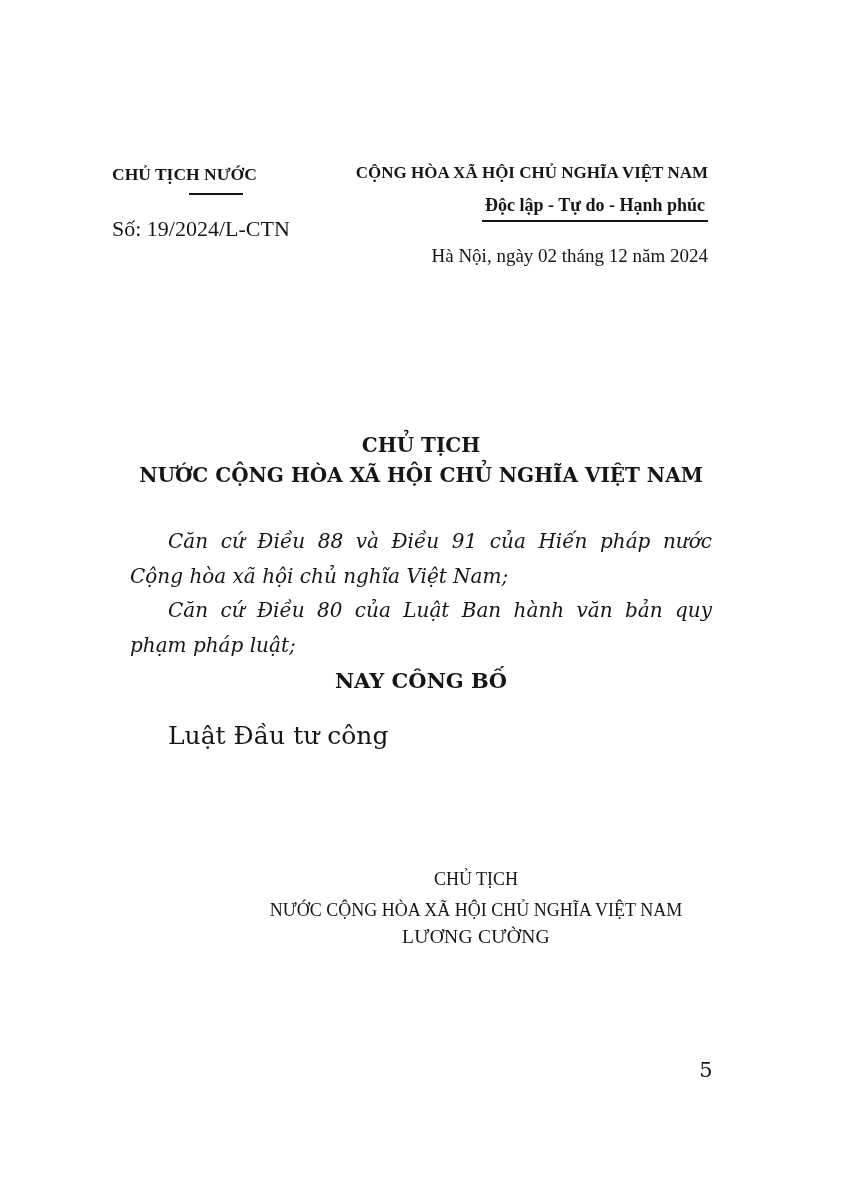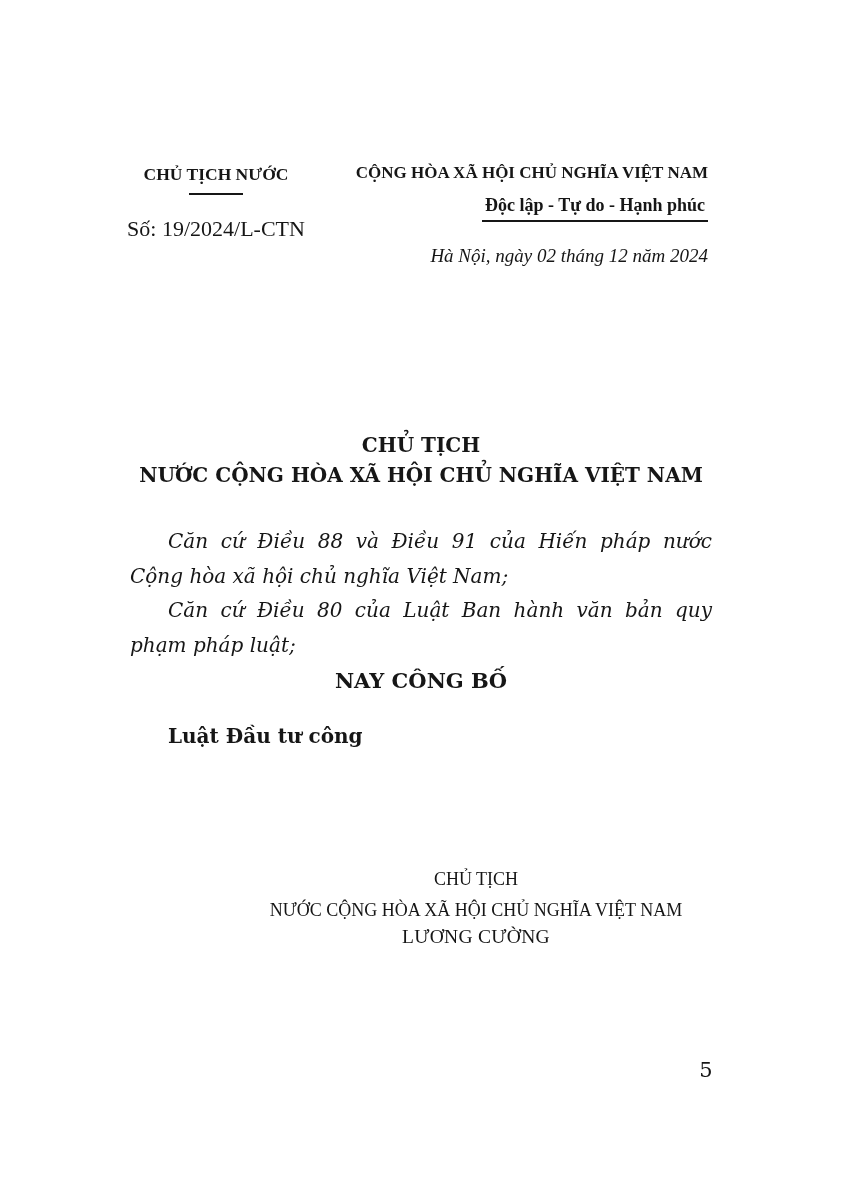--- a/index.html
+++ b/index.html
@@ -17,21 +17,20 @@
     font-family: "Liberation Serif", serif;
     overflow: hidden;
   }
 
   
   .hdr-left {
     position: absolute;
     left: 112px;
     top: 164px;
     width: 208px;
-    text-align: center;
   }
   .hdr-left .authority {
     font-weight: bold;
     font-size: 17.5px;
     line-height: 20px;
     white-space: nowrap;
   }
   .hdr-left .rule {
     width: 54px;
     height: 2px;
@@ -61,21 +60,20 @@
     display: inline-block;
     font-weight: bold;
     font-size: 18px;
     line-height: 20px;
     margin-top: 12px;
     padding: 0 3px 5px;
     border-bottom: 2px solid #161616;
     white-space: nowrap;
   }
   .hdr-right .place-date {
-    font-style: italic;
     font-size: 19px;
     margin-top: 23px;
     white-space: nowrap;
   }
 
   
   .doc-title {
     position: absolute;
     left: 130px;
     top: 313px;
@@ -144,22 +142,22 @@
     font-weight: bold;
     font-size: 21px;
     line-height: 30px;
     white-space: nowrap;
   }
   .law-name {
     position: absolute;
     left: 168px;
     top: 721px;
     font-family: "DejaVu Serif", serif;
-    font-weight: bold;
-    font-size: 20px;
+    font-weight: normal;
+    font-size: 25px;
     line-height: 30px;
     white-space: nowrap;
   }
 
   
   .signature {
     position: absolute;
     left: 242px;
     top: 864px;
     width: 468px;

